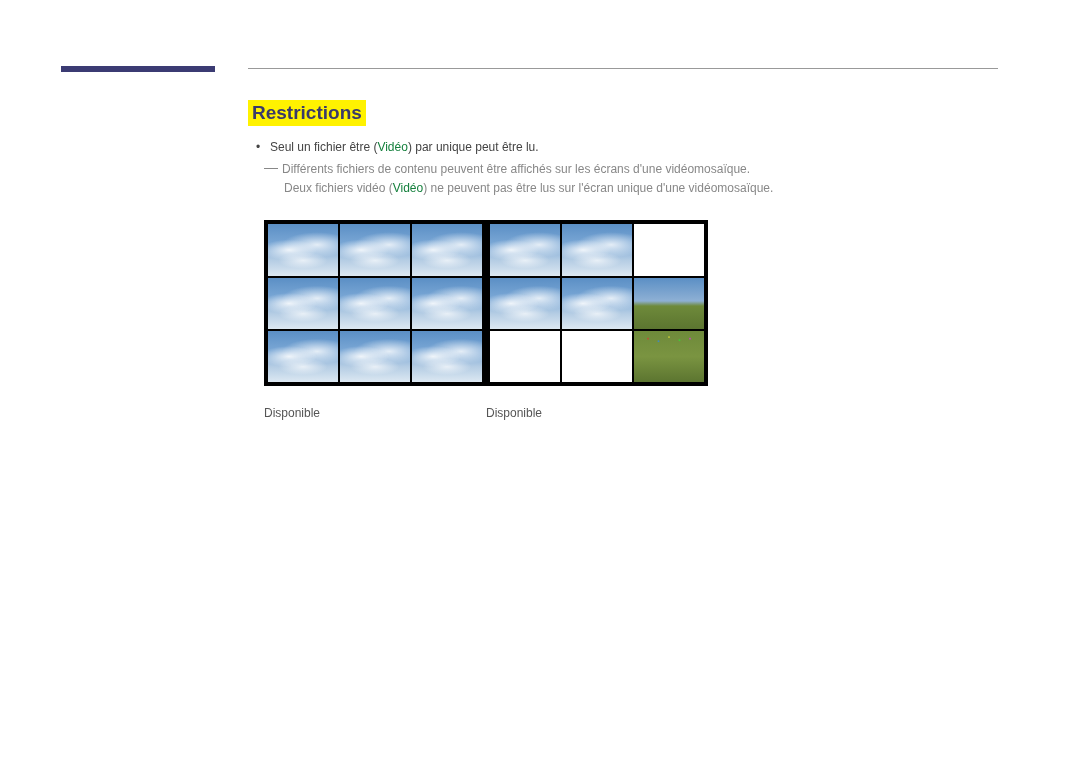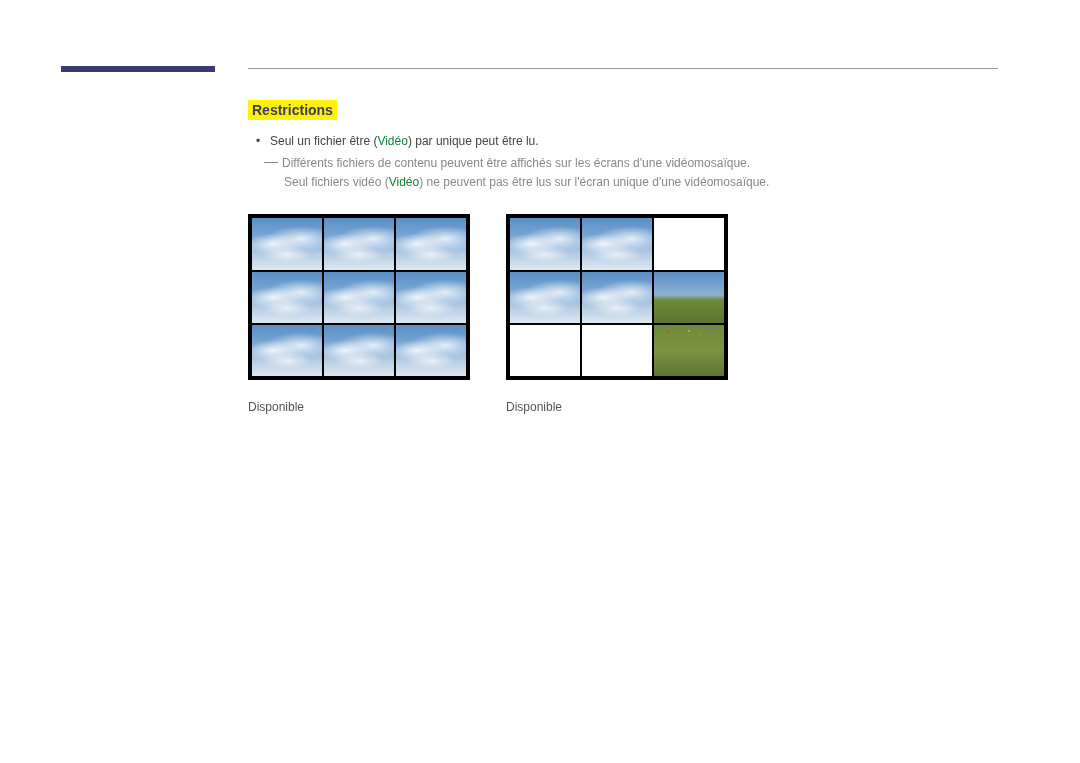--- a/index.html
+++ b/index.html
@@ -31,21 +31,21 @@
       position: absolute;
       top: 100px;
       left: 248px;
       right: 82px;
     }
     .heading {
       display: inline-block;
       background: #fff200;
       color: #3a3a6a;
       font-weight: bold;
-      font-size: 14px;
+      font-size: 19px;
       padding: 2px 4px;
       margin-bottom: 14px;
     }
     .bullet-list {
       font-size: 12px;
       color: #444;
       margin-left: 8px;
       margin-bottom: 6px;
     }
     .bullet-list .row {
@@ -72,22 +72,22 @@
       font-size: 14px;
       line-height: 1;
       margin-left: -20px;
     }
     .video-word {
       color: #15803d;
       font-weight: normal;
     }
     .diagrams {
       display: flex;
-      gap: 36px;
       margin-top: 22px;
+      margin-left: 16px;
     }
     .dblock { display: flex; flex-direction: column; }
     .grid-wrap {
       width: 222px;
       height: 166px;
       border: 3px solid #000;
       display: grid;
       grid-template-columns: 1fr 1fr 1fr;
       grid-template-rows: 1fr 1fr 1fr;
       position: relative;
@@ -174,21 +174,21 @@
         <span>Seul un fichier être (</span><span class="video-word">Vidéo</span><span>) par unique peut être lu.</span>
       </span>
     </div>
   </div>
 
   <div class="sub-note">
     <div>
       <span class="dash">―</span><span>Différents fichiers de contenu peuvent être affichés sur les écrans d'une vidéomosaïque.</span>
     </div>
     <div>
-      <span>Seul fichiers vidéo (</span><span class="video-word">Vidéo</span><span>) ne peuvent pas être lus sur l'écran unique d'une vidéomosaïque.</span>
+      <span>Deux fichiers vidéo (</span><span class="video-word">Vidéo</span><span>) ne peuvent pas être lus sur l'écran unique d'une vidéomosaïque.</span>
     </div>
   </div>
 
   <div class="diagrams">
 
     <div class="dblock">
       <div class="grid-wrap">
         <div class="cell sky"></div>
         <div class="cell sky"></div>
         <div class="cell sky"></div>

